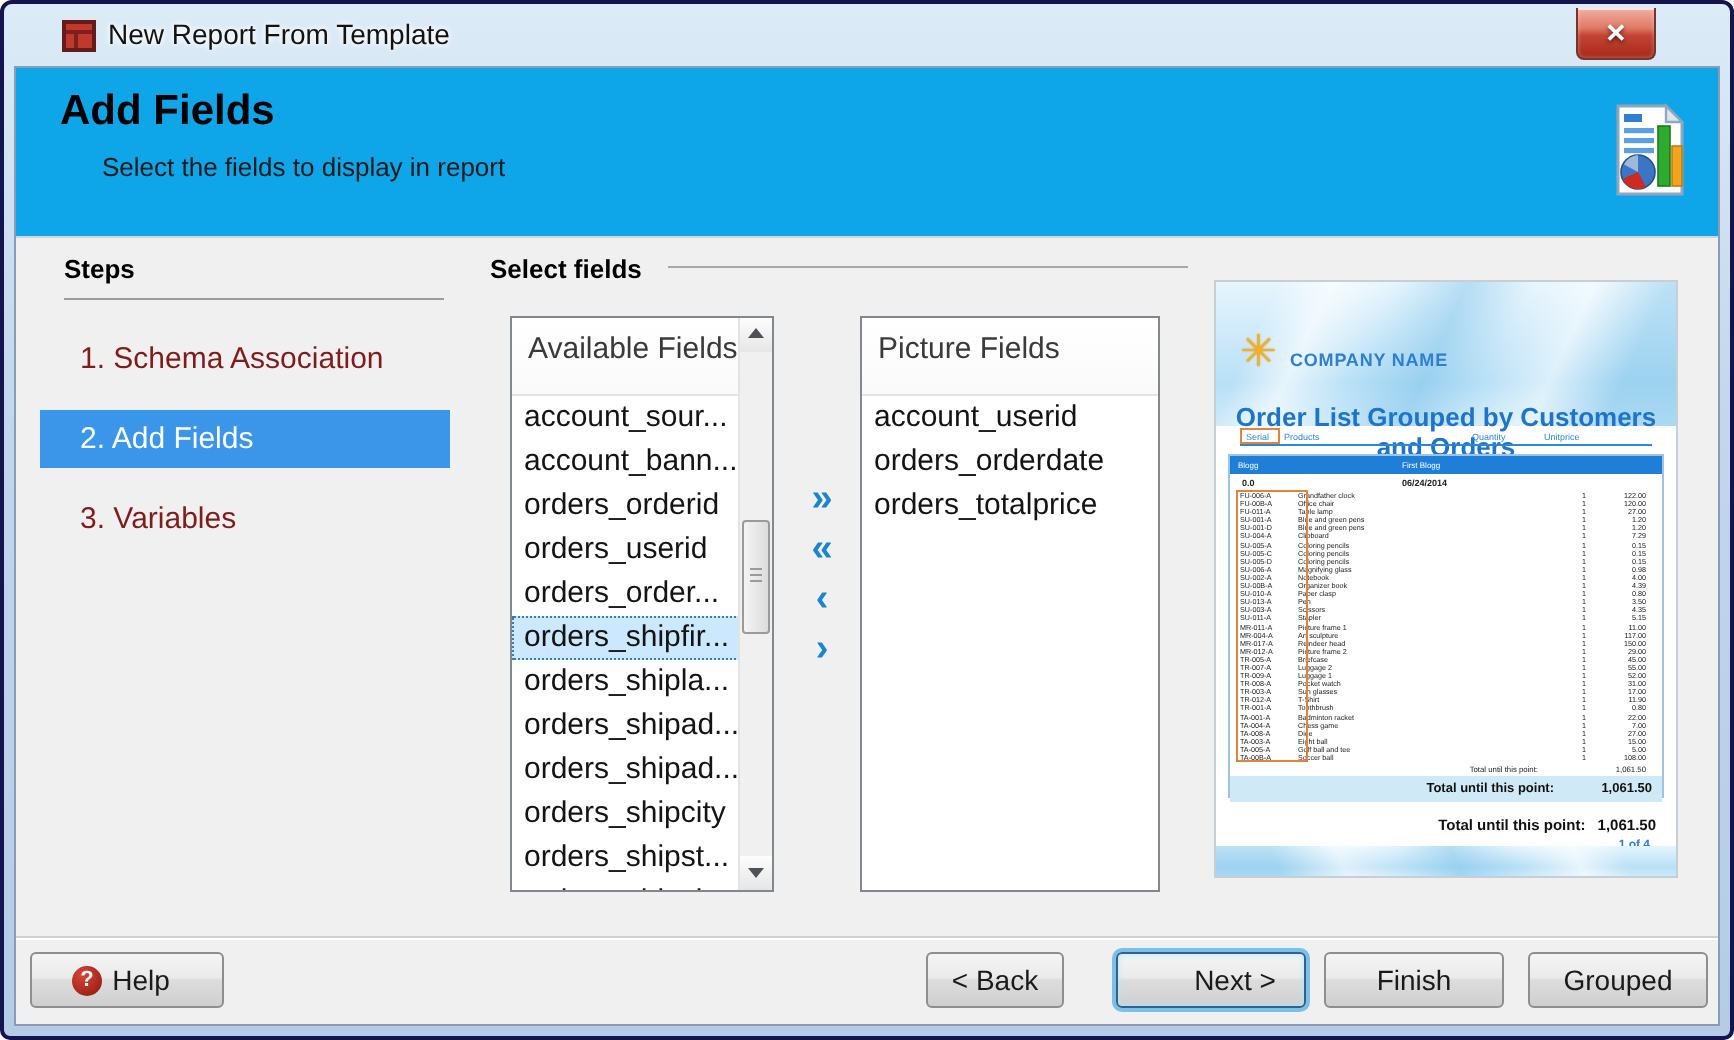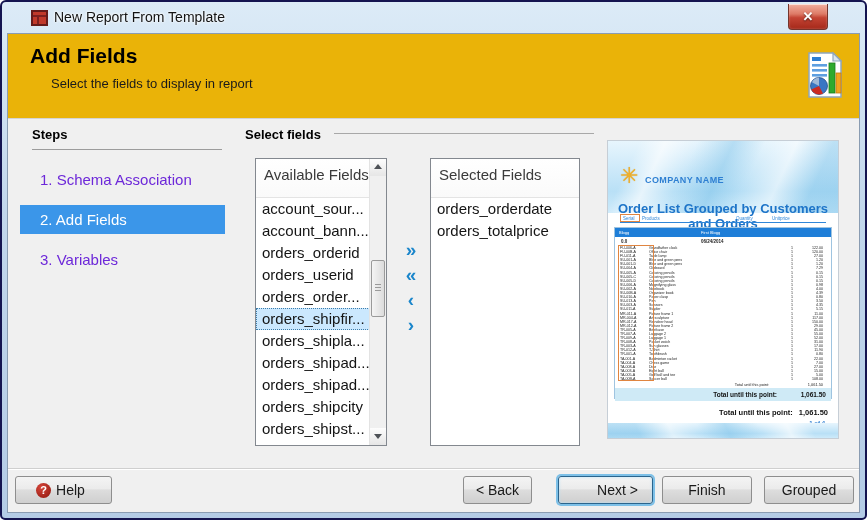--- a/index.html
+++ b/index.html
@@ -21,32 +21,32 @@
     text-shadow:0 0 3px #ffffff,0 0 3px #ffffff;}
   .close-btn{position:absolute;left:786px;top:2px;width:40px;height:26px;
     background:linear-gradient(180deg,#f3b0a0 0%,#dd7a66 40%,#c44434 55%,#a5281a 100%);
     border:1px solid #74352c;border-top:none;border-radius:0 0 4px 4px;
     box-shadow:inset 0 1px 0 rgba(255,255,255,.6), inset 0 0 2px rgba(255,255,255,.35);
     color:#fff;font-size:13px;font-weight:bold;text-align:center;line-height:25px;
     text-shadow:0 1px 2px rgba(0,0,0,.6);cursor:pointer;}
   
   .dialog-body{position:absolute;left:5px;right:5px;top:31px;bottom:5px;
     background:#f0f0f0;border:1px solid #8a9cb2;display:flex;flex-direction:column;}
-  .hdr{position:relative;height:85px;background:#eab308;border-bottom:1px solid #d4d4d4;flex:none;}
+  .hdr{position:relative;height:85px;background:#0ea5e9;border-bottom:1px solid #d4d4d4;flex:none;}
   .hdr-title{position:absolute;left:22px;top:10px;font-size:21px;font-weight:bold;color:#000;}
   .hdr-sub{position:absolute;left:43px;top:42px;font-size:13px;color:#1a1a1a;}
   .hdr-icon{position:absolute;right:16px;top:17px;width:36px;height:48px;}
   
   .content{position:relative;flex:1;}
   .steps-label,.group-label{position:absolute;top:8px;font-size:13px;font-weight:bold;color:#000;}
   .steps-label{left:24px;}
   .steps-underline{position:absolute;left:24px;top:30px;width:190px;height:1px;background:#9c9c9c;}
   .steps-list{position:absolute;left:12px;top:46px;width:205px;}
   .step-item{height:29px;line-height:29px;padding-left:20px;margin-bottom:11px;
-    font-size:15px;color:#6d28d9;cursor:pointer;}
+    font-size:15px;color:#7f1d1d;cursor:pointer;}
   .step-item.active{background:#3b96e9;color:#ffffff;}
   .group-label{left:237px;}
   .group-line{position:absolute;left:326px;top:14px;width:260px;height:1px;background:#a8a8a8;}
   
   .listbox{position:absolute;top:39px;background:#ffffff;border:1px solid #83888f;overflow:hidden;}
   .listbox.available{left:247px;width:132px;height:288px;}
   .listbox.selected-box{left:422px;width:150px;height:288px;}
   .list-header{height:39px;line-height:31px;padding-left:8px;font-size:15px;color:#3a3a3a;
     background:linear-gradient(180deg,#ffffff,#fafafa);border-bottom:1px solid #e4e4e4;white-space:nowrap;overflow:hidden;}
   .list-items{overflow:hidden;}
@@ -197,22 +197,23 @@
       </div>
 
       <div class="transfer">
           <div class="chevron-btn">»</div>
           <div class="chevron-btn">«</div>
           <div class="chevron-btn">‹</div>
           <div class="chevron-btn">›</div>
         </div>
 
       <div class="listbox selected-box">
-        <div class="list-header">Selected Fields</div>
+        <div class="list-header">Picture Fields</div>
         <div class="list-items">
+            <div class="list-item">account_userid</div>
             <div class="list-item">orders_orderdate</div>
             <div class="list-item">orders_totalprice</div>
           </div>
       </div>
 
       <div class="preview">
         <div class="pv-wave top"></div>
         <div class="pv-logo">✳</div>
         <div class="pv-company">COMPANY NAME</div>
         <div class="pv-title">Order List Grouped by Customers and Orders</div>

